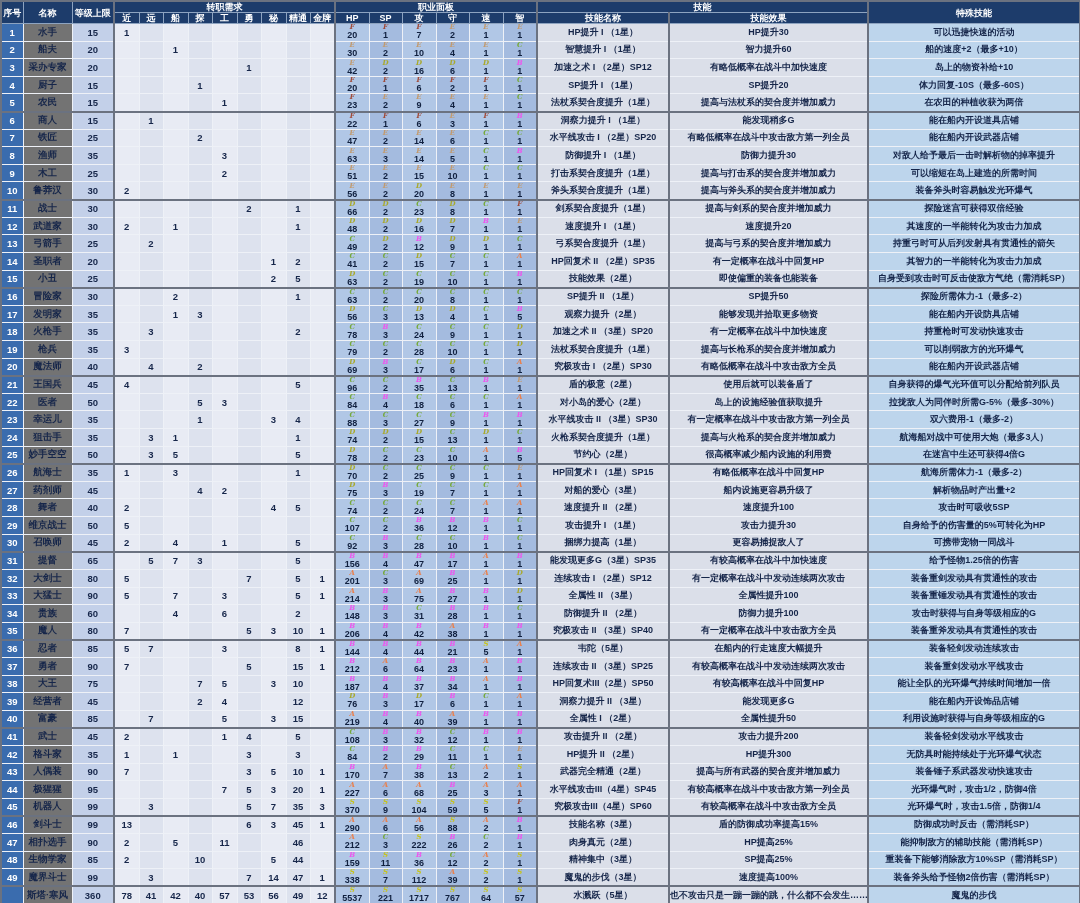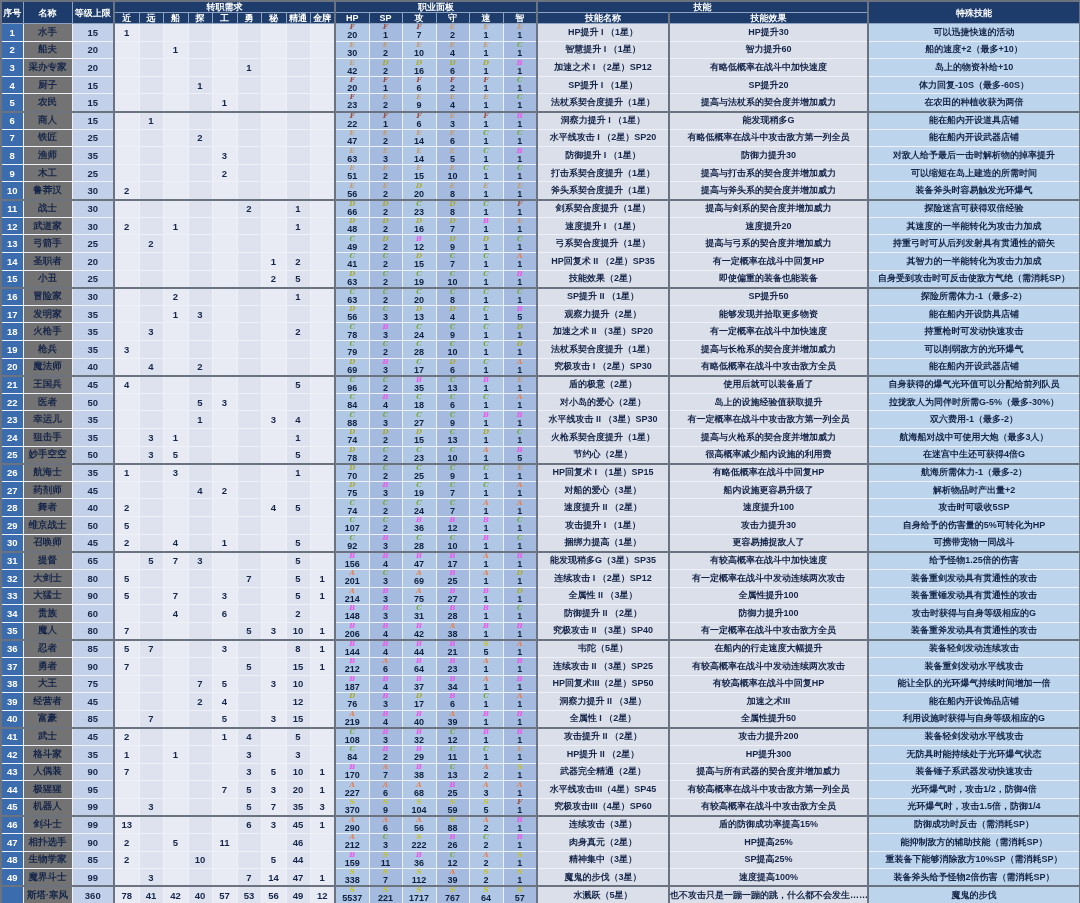--- a/index.html
+++ b/index.html
@@ -1341,21 +1341,21 @@
           <span class="v">17</span>
         </td>
         <td class="stat">
           <span class="g" style="color: rgb(232, 129, 79);">A</span>
           <span class="v">1</span>
         </td>
         <td class="stat alt">
           <span class="g" style="color: rgb(238, 85, 238);">B</span>
           <span class="v">1</span>
         </td>
-        <td class="skill sec">能发现稍多G（3星）SP35</td>
+        <td class="skill sec">能发现更多G（3星）SP35</td>
         <td class="effect sec">有较高概率在战斗中加快速度</td>
         <td class="special sec">给予怪物1.25倍的伤害</td>
       </tr>
       <tr>
         <td class="idx">32</td>
         <td class="name">大剑士</td>
         <td class="lvl">80</td>
         <td class="req sec">5</td>
         <td class="req alt"></td>
         <td class="req"></td>
@@ -1670,21 +1670,21 @@
         </td>
         <td class="stat">
           <span class="g" style="color: rgb(118, 169, 58);">C</span>
           <span class="v">1</span>
         </td>
         <td class="stat alt">
           <span class="g" style="color: rgb(232, 129, 79);">A</span>
           <span class="v">1</span>
         </td>
         <td class="skill sec">洞察力提升 II （3星）</td>
-        <td class="effect sec">加速之术III</td>
+        <td class="effect sec">能发现更多G</td>
         <td class="special sec">能在船内开设饰品店铺</td>
       </tr>
       <tr class="grp">
         <td class="idx">40</td>
         <td class="name">富豪</td>
         <td class="lvl">85</td>
         <td class="req sec"></td>
         <td class="req alt">7</td>
         <td class="req"></td>
         <td class="req alt"></td>
@@ -1956,21 +1956,21 @@
           <span class="v">88</span>
         </td>
         <td class="stat">
           <span class="g" style="color: rgb(232, 129, 79);">A</span>
           <span class="v">2</span>
         </td>
         <td class="stat alt">
           <span class="g" style="color: rgb(238, 85, 238);">B</span>
           <span class="v">1</span>
         </td>
-        <td class="skill sec">连续攻击（3星）</td>
+        <td class="skill sec">技能名称（3星）</td>
         <td class="effect sec">盾的防御成功率提高15%</td>
         <td class="special sec">防御成功时反击（需消耗SP）</td>
       </tr>
       <tr>
         <td class="idx">47</td>
         <td class="name">相扑选手</td>
         <td class="lvl">90</td>
         <td class="req sec">2</td>
         <td class="req alt"></td>
         <td class="req">5</td>

